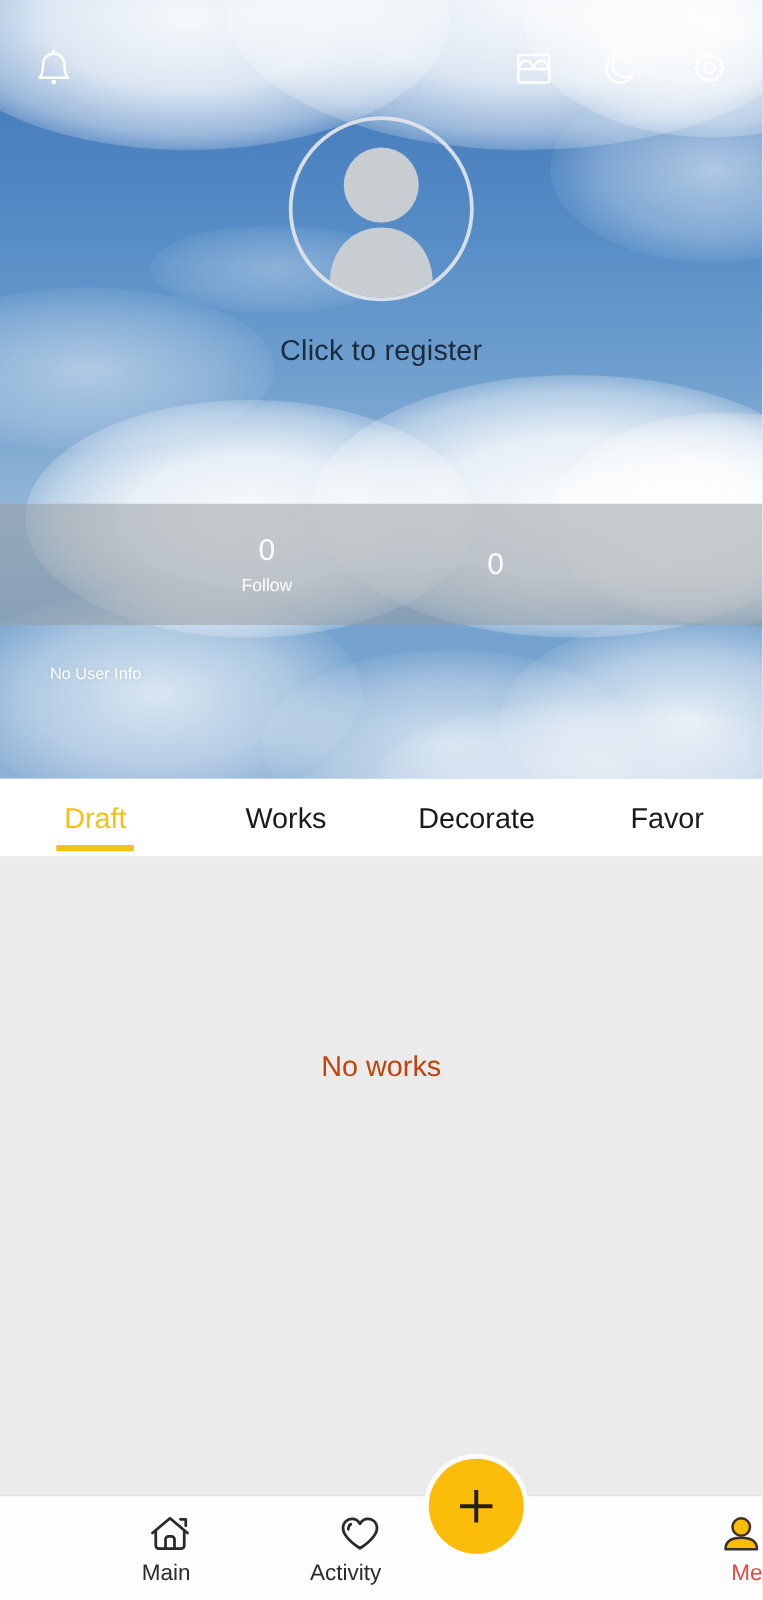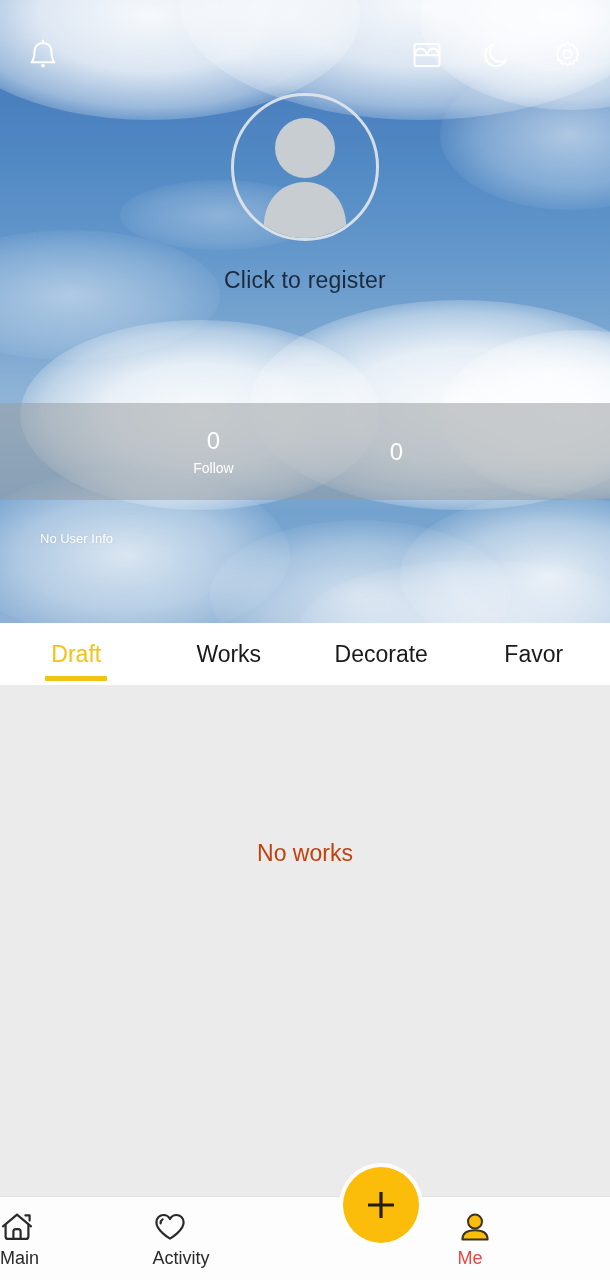--- a/index.html
+++ b/index.html
@@ -225,21 +225,21 @@
     border-top: 1px solid #e2e2e2;
     display: flex;
     align-items: center;
     z-index: 8;
   }
   .navitem {
     flex: 1 1 0;
     height: 84px;
     display: flex;
     flex-direction: column;
-    align-items: flex-start;
+    align-items: flex-end;
     justify-content: center;
     gap: 6px;
     cursor: pointer;
   }
   .navitem svg { display: block; }
   .nav-label {
     font-size: 18px;
     color: #2a2a2a;
     line-height: 1;
   }

